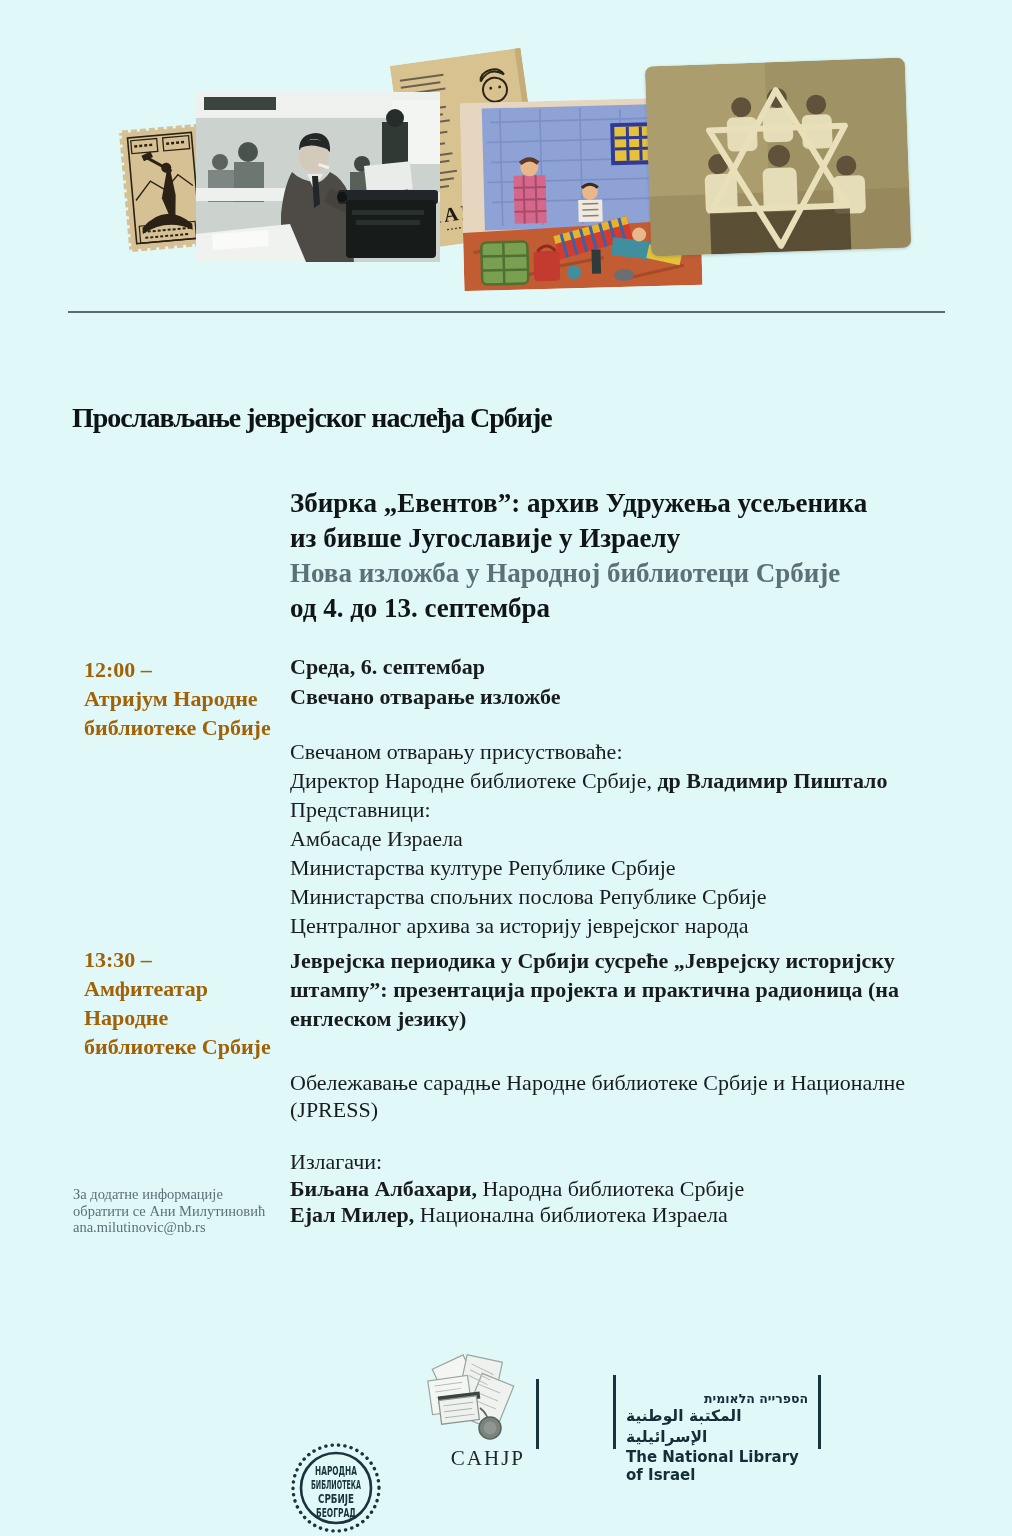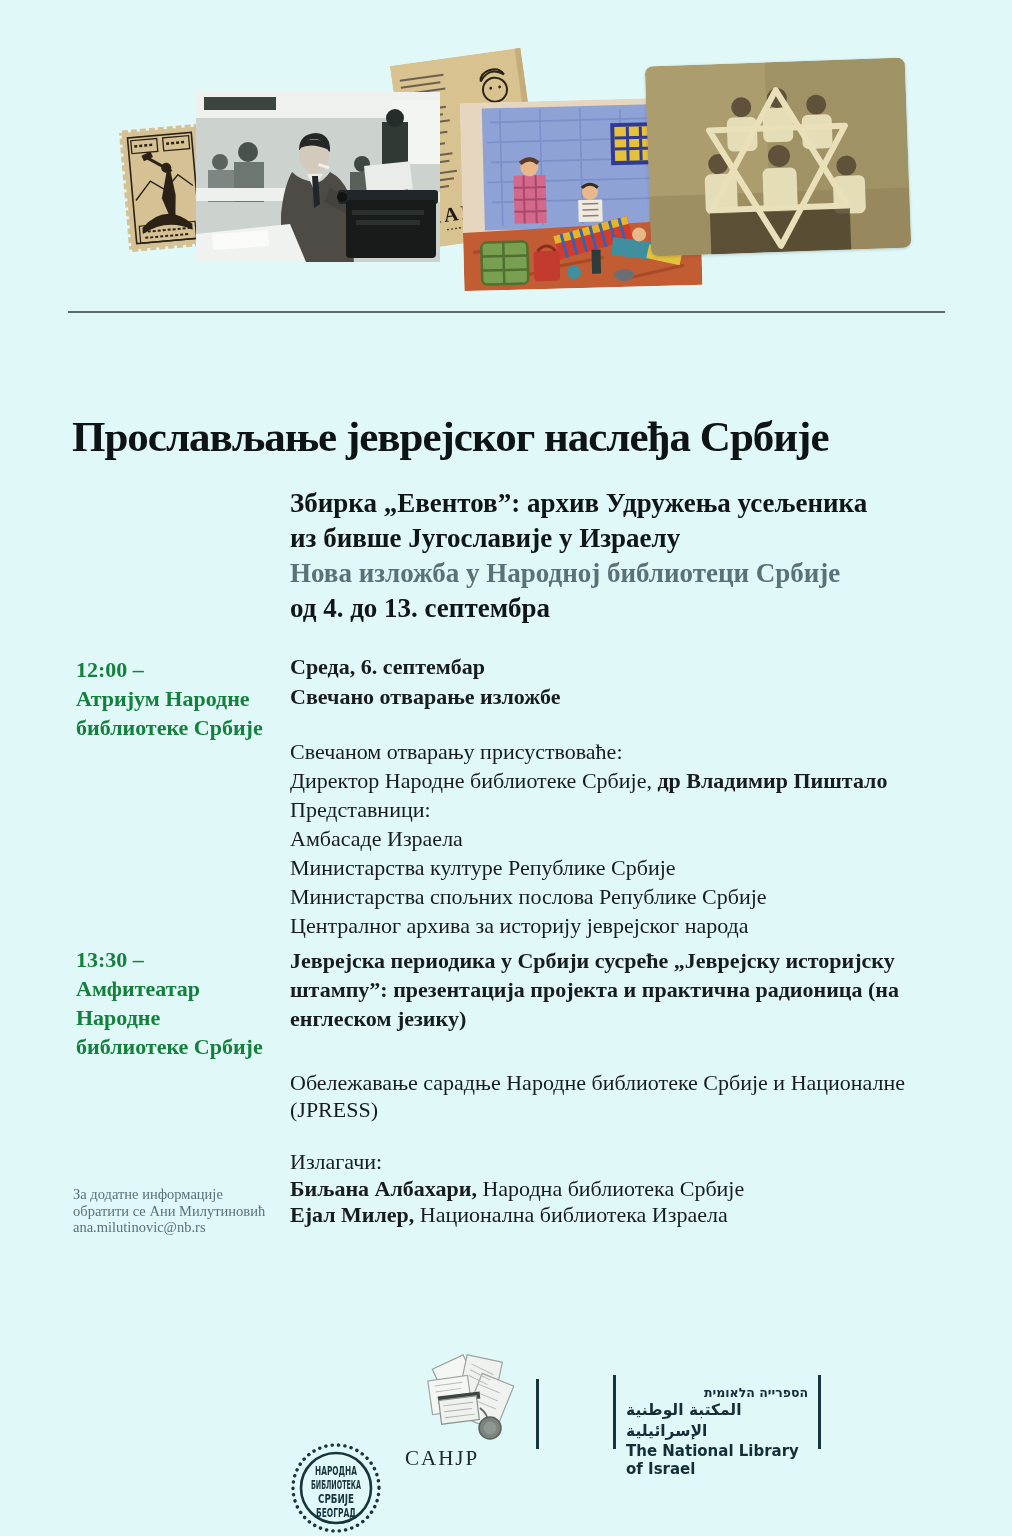--- a/index.html
+++ b/index.html
@@ -12,47 +12,47 @@
   
   .collage{position:absolute;left:0;top:0;width:1012px;height:300px;}
   .stamp{position:absolute;left:123px;top:126px;width:82px;height:124px;transform:rotate(-5deg);z-index:1;}
   .kadima{position:absolute;left:402px;top:56px;width:132px;height:186px;transform:rotate(-8deg);z-index:2;}
   .photo-typewriter{position:absolute;left:196px;top:92px;width:244px;height:170px;z-index:3;}
   .drawing{position:absolute;left:462px;top:100px;width:238px;height:188px;transform:rotate(-1.5deg);z-index:4;}
   .sepia{position:absolute;left:648px;top:62px;width:260px;height:190px;transform:rotate(-2deg);z-index:5;border-radius:8px;overflow:hidden;box-shadow:0 1px 3px rgba(60,70,70,.25);}
   .collage svg{display:block;width:100%;height:100%;}
   
   .rule{position:absolute;left:68px;top:311px;width:877px;height:2px;background:#5c6b6b;}
-  .title{position:absolute;left:72px;top:384px;width:890px;font-size:43px;line-height:1.1;font-weight:bold;letter-spacing:-1px;color:#0e1315;white-space:nowrap;}
+  .title{position:absolute;left:72px;top:384px;width:890px;font-size:28px;line-height:1.1;font-weight:bold;letter-spacing:-1px;color:#0e1315;white-space:nowrap;}
   
   .intro{position:absolute;left:290px;top:486px;width:680px;font-size:27px;line-height:35px;font-weight:bold;color:#101518;}
   .intro .slate{color:#5b7077;}
   
-  .loc{position:absolute;left:76px;width:212px;font-size:22px;line-height:29px;font-weight:bold;color:#15803d;}
+  .loc{position:absolute;left:84px;width:212px;font-size:22px;line-height:29px;font-weight:bold;color:#a16207;}
   .loc1{top:655px;}
   .loc2{top:945px;}
   .rcol{position:absolute;left:290px;width:668px;font-size:22px;color:#181c1e;}
   .rcol1{top:652px;}
   .rcol2{top:946px;}
   .rhead{font-weight:bold;line-height:30px;}
   .rhead2{font-weight:bold;line-height:29px;}
   .rbody{margin-top:25px;line-height:29px;}
   .rbody2{margin-top:36px;line-height:27px;}
   .speakers{margin-top:26px;line-height:26.5px;}
   .speakers b{font-weight:bold;text-align:right;}
   
   .contact{position:absolute;left:73px;top:1186px;width:215px;font-size:14.5px;line-height:16.5px;color:#5b7077;}
   
   .nbs-logo{position:absolute;left:290px;top:1442px;width:92px;height:92px;text-align:center;}
-  .cahjp{position:absolute;left:405px;top:1352px;width:120px;text-align:left;}
+  .cahjp{position:absolute;left:405px;top:1352px;width:120px;text-align:right;}
   .cahjp-label{font-size:21px;letter-spacing:2px;color:#20282a;margin-top:2px;font-family:"Liberation Serif",serif;}
   .bar-sep{position:absolute;left:536px;top:1379px;width:3px;height:70px;background:#17353c;}
   .nli{position:absolute;left:613px;top:1375px;display:flex;align-items:stretch;}
   .nli-bar{width:3px;height:74px;background:#17353c;}
-  .nli-text{width:182px;margin:10px 10px 0 10px;font-family:"DejaVu Sans",sans-serif;color:#142e38;font-weight:bold;}
+  .nli-text{width:182px;margin:16px 10px 0 10px;font-family:"DejaVu Sans",sans-serif;color:#142e38;font-weight:bold;}
   .nli-he{font-size:12.5px;text-align:right;line-height:15px;}
   .nli-ar{font-size:15.5px;text-align:left;line-height:21px;}
   .nli-en{font-size:15px;text-align:left;line-height:18px;}
 </style>
 </head>
 <body>
 
 <div class="collage">
 
   <div class="stamp">

